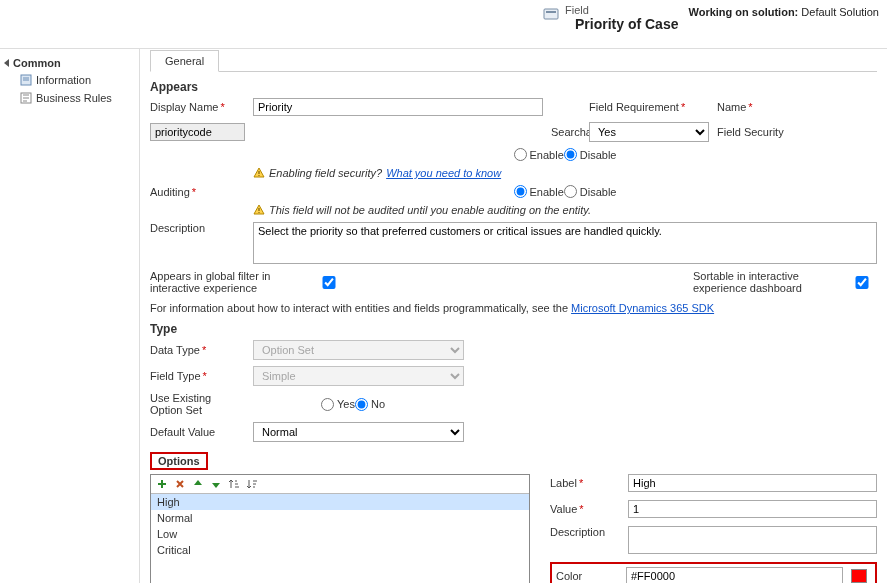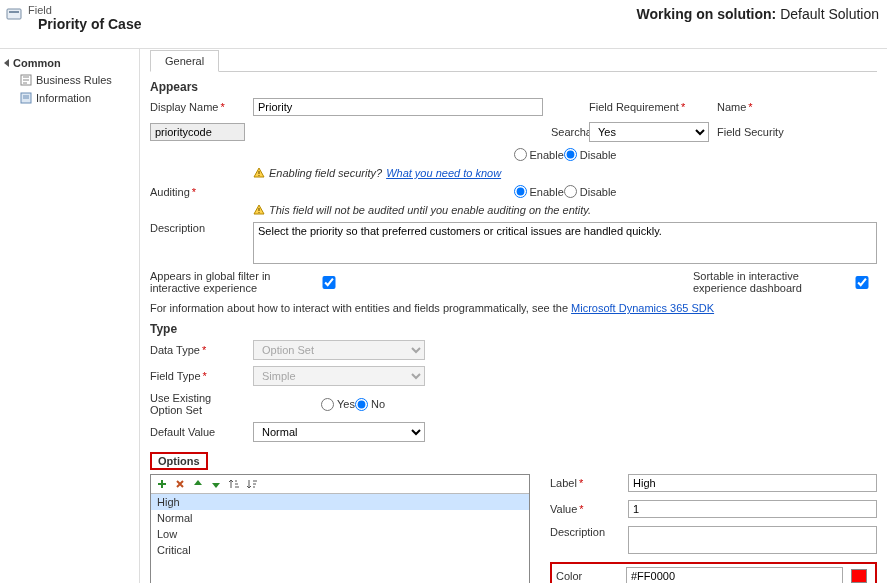--- a/index.html
+++ b/index.html
@@ -1,22 +1,22 @@
 <!DOCTYPE html>
 <html><head>
 <meta charset="utf-8">
 <style>
 * { box-sizing: border-box; margin: 0; padding: 0; }
 body { font-family: "Segoe UI", Tahoma, sans-serif; font-size: 11px; color: #333; background: #fff; width: 887px; height: 583px; overflow: hidden; }
-.header { display: flex; justify-content: space-between; align-items: flex-start; padding: 4px 8px 6px 6px; }
+.header { display: flex; justify-content: flex-end; align-items: flex-start; padding: 4px 8px 6px 6px; }
 .header-left { display: flex; align-items: flex-start; gap: 6px; }
 .field-icon { width: 16px; height: 16px; margin-top: 2px; }
 .header-titles .sub { font-size: 11px; color: #555; }
 .header-titles .main { font-size: 14px; font-weight: bold; color: #222; }
-.header-right { font-size: 14px; color: #222; padding-top: 2px; }
+.header-right { font-size: 11px; color: #222; padding-top: 2px; }
 .body { display: flex; border-top: 1px solid #ddd; height: calc(100% - 38px); }
 .sidebar { width: 140px; border-right: 1px solid #ddd; padding: 6px 4px; }
 .side-header { font-weight: bold; font-size: 11px; color: #333; padding: 2px 0; display: flex; align-items: center; }
 .side-caret { display: inline-block; width: 0; height: 0; border-top: 4px solid transparent; border-bottom: 4px solid transparent; border-right: 5px solid #555; margin-right: 4px; transform: rotate(0deg); }
 .side-item { display: flex; align-items: center; gap: 4px; padding: 3px 2px 3px 16px; color: #15c; cursor: pointer; }
 .side-item span { color: #333; }
 .main { flex: 1; padding: 0 10px 10px 10px; overflow: auto; }
 .tabs { display: flex; border-bottom: 1px solid #ccc; margin-bottom: 8px; }
 .tab { padding: 4px 14px; border: 1px solid #ccc; border-bottom: 1px solid #fff; background: #fff; position: relative; top: 1px; font-size: 11px; }
 .section-title { font-weight: bold; font-size: 12px; margin: 6px 0 4px 0; }
@@ -38,21 +38,21 @@
 .options-toolbar { display: flex; gap: 6px; padding: 3px 5px; border-bottom: 1px solid #bbb; }
 .tb-icon { width: 12px; height: 12px; cursor: pointer; display: inline-flex; }
 .options-list { height: 110px; overflow: auto; }
 .opt-item { padding: 2px 6px; cursor: pointer; }
 .opt-item.sel { background: #cde4ff; }
 .opt-props { flex: 1; display: grid; grid-template-columns: 70px 1fr 20px; column-gap: 8px; row-gap: 8px; align-items: center; }
 .color-row { border: 2px solid #c00; padding: 3px 4px; grid-column: 1 / span 3; display: grid; grid-template-columns: 62px 1fr 20px; gap: 8px; align-items: center; }
 .swatch { width: 16px; height: 14px; border: 1px solid #888; background: #f00; }
 .info-line { font-size: 11px; margin: 8px 0; }
 .two-check { display: grid; grid-template-columns: 160px 30px 1fr 150px 30px; align-items: center; margin-top: 6px; gap: 4px; }
-select.narrow { width: 172px; }
+select.narrow { width: 211px; }
 </style>
 </head>
 <body>
 
 <div class="header">
   <div class="header-left">
     <svg class="field-icon" viewBox="0 0 16 16">
         <rect x="1" y="3" width="14" height="10" rx="1" fill="#e8eef5" stroke="#7a8fa6"></rect>
         <rect x="3" y="5" width="10" height="2" fill="#7a8fa6"></rect>
       </svg>
@@ -67,32 +67,32 @@
 </div>
 
 <div class="body">
   <div class="sidebar">
     <div class="side-header">
       <span class="side-caret"></span>
       <span>Common</span>
     </div>
     <div class="side-item">
       <svg width="12" height="12" viewBox="0 0 12 12">
-          <rect x="1" y="1" width="10" height="10" fill="#fff" stroke="#8a8a8a"></rect>
-          <path d="M3 3h6M3 6h6M3 9h4" stroke="#8a8a8a"></path>
-        </svg>
-      <span>Business Rules</span>
-    </div>
-    <div class="side-item">
-      <svg width="12" height="12" viewBox="0 0 12 12">
           <rect x="1" y="1" width="10" height="10" fill="#dce7f3" stroke="#6b8db5"></rect>
           <line x1="3" y1="4" x2="9" y2="4" stroke="#6b8db5"></line>
           <line x1="3" y1="6" x2="9" y2="6" stroke="#6b8db5"></line>
         </svg>
       <span>Information</span>
+    </div>
+    <div class="side-item">
+      <svg width="12" height="12" viewBox="0 0 12 12">
+          <rect x="1" y="1" width="10" height="10" fill="#fff" stroke="#8a8a8a"></rect>
+          <path d="M3 3h6M3 6h6M3 9h4" stroke="#8a8a8a"></path>
+        </svg>
+      <span>Business Rules</span>
     </div>
   </div>
 
   <div class="main">
     <div class="tabs">
       <div class="tab">General</div>
     </div>
 
     <div class="section-title">Appears</div>
 

